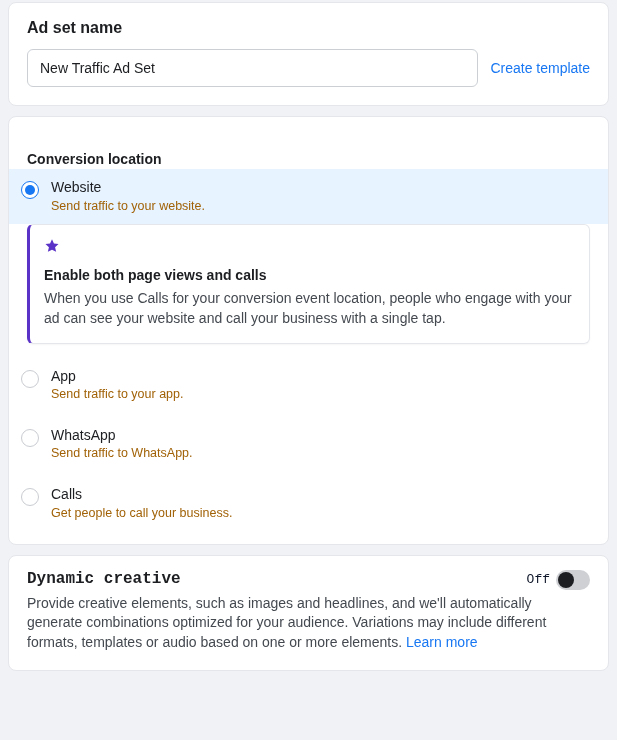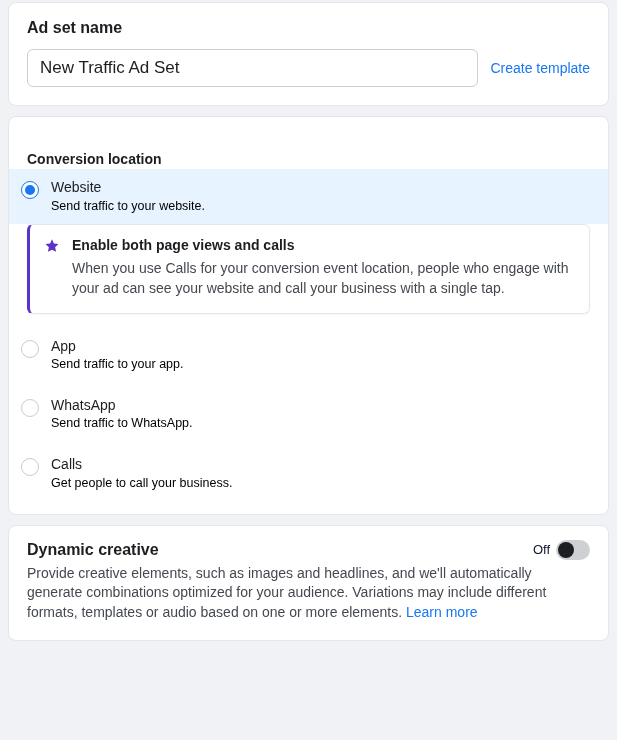--- a/index.html
+++ b/index.html
@@ -26,21 +26,21 @@
     color: #1c1e21;
     margin: 2px 0 12px 0;
   }
   .row-flex { display: flex; align-items: center; gap: 12px; }
   .text-input {
     flex: 1;
     height: 38px;
     border: 1px solid #ccd0d5;
     border-radius: 6px;
     padding: 0 12px;
-    font-size: 17px;
+    font-size: 14px;
     color: #1c1e21;
     outline: none;
   }
   .link-btn {
     color: #1877f2;
     font-size: 14px;
     cursor: pointer;
     white-space: nowrap;
   }
   .sub-title {
@@ -87,54 +87,56 @@
   .option .radio.hollow { border-color: #c9ccd1; }
   .option .labels { flex: 1; }
   .option .opt-title {
     font-size: 14px;
     color: #1c1e21;
     font-weight: 500;
     line-height: 1.25;
   }
   .option .opt-desc {
     font-size: 12.5px;
-    color: #000000;
+    color: #a16207;
     line-height: 1.35;
     margin-top: 1px;
   }
   .callout {
     margin: 0 18px 8px 18px;
     border: 1px solid #e4e6eb;
     border-left: 3px solid #5b32c7;
     border-radius: 6px;
     padding: 12px 14px 14px 14px;
     box-shadow: 0 1px 2px rgba(0,0,0,0.04);
     display: flex;
     gap: 10px;
     align-items: flex-start;
+    flex-direction: column;
   }
   .callout .star {
     color: #5b32c7;
     flex: 0 0 18px;
     margin-top: 1px;
   }
   .callout-title {
     font-weight: 700;
     font-size: 14px;
     margin-bottom: 6px;
   }
   .callout-desc {
     font-size: 14px;
     color: #444950;
     line-height: 1.4;
   }
   .dc-header {
     display: flex;
     justify-content: space-between;
-    align-items: center;
+    align-items: flex-start;
+    font-family: Liberation Mono, monospace;
   }
   .toggle-wrap {
     display: flex;
     align-items: center;
     gap: 6px;
   }
   .toggle-state {
     font-size: 13px;
     color: #0f172a;
   }

